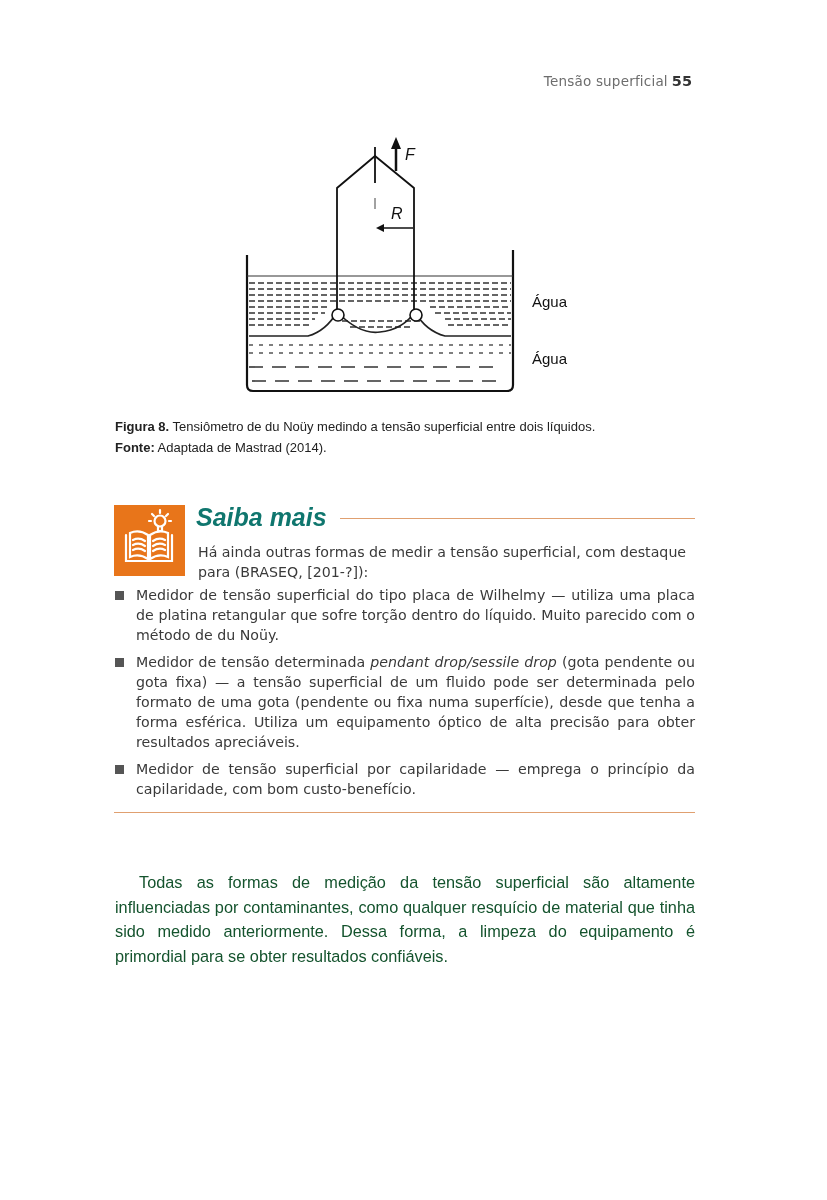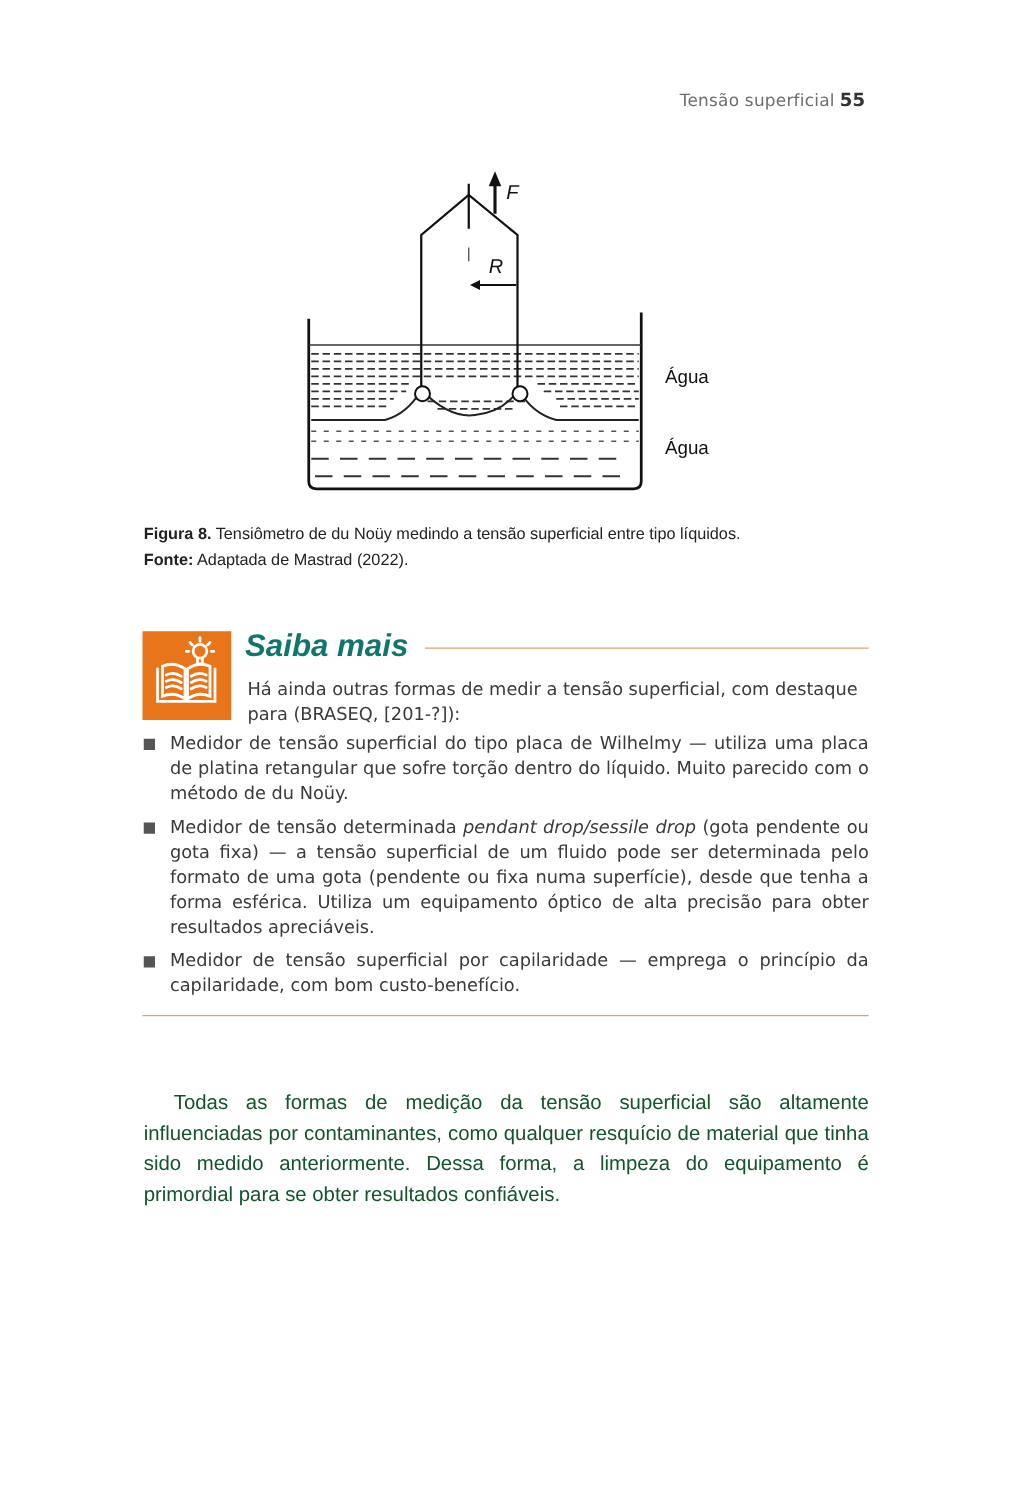--- a/index.html
+++ b/index.html
@@ -87,22 +87,22 @@
     <line x1="166" y1="22" x2="166" y2="46" stroke="#111" stroke-width="2.5"></line>
     <polygon points="166,12 161,24 171,24" fill="#111"></polygon>
   </svg>
   <span class="fig-label it" style="left:175px; top:21px;">F</span>
   <span class="fig-label it" style="left:161px; top:80px;">R</span>
   <span class="fig-label" style="left:302px; top:168px;">Água</span>
   <span class="fig-label" style="left:302px; top:225px;">Água</span>
 </div>
 
 <div class="caption">
-  <div><b>Figura 8.</b><span> Tensiômetro de du Noüy medindo a tensão superficial entre tipo líquidos.</span></div>
-  <div><b>Fonte:</b><span> Adaptada de Mastrad (2022).</span></div>
+  <div><b>Figura 8.</b><span> Tensiômetro de du Noüy medindo a tensão superficial entre dois líquidos.</span></div>
+  <div><b>Fonte:</b><span> Adaptada de Mastrad (2014).</span></div>
 </div>
 
 <div class="box">
   <div class="box-icon">
     <svg width="71" height="71" viewBox="0 0 71 71">
       <g fill="none" stroke="#fff" stroke-width="2.2" stroke-linecap="round">
         <path d="M12 30 L12 56 L58 56 L58 30"></path>
         <path d="M16 28 Q25 24 34 30 L34 54 Q25 48 16 52 Z"></path>
         <path d="M36 30 Q45 24 54 28 L54 52 Q45 48 36 54 Z"></path>
         <path d="M19 35 Q25 32 31 36 M19 40 Q25 37 31 41 M19 45 Q25 42 31 46"></path>

